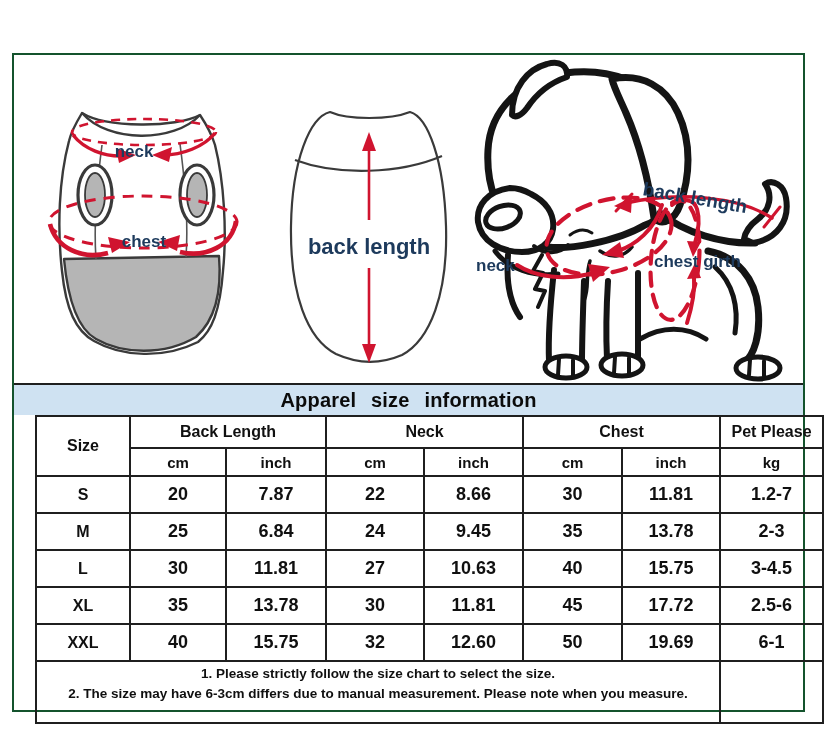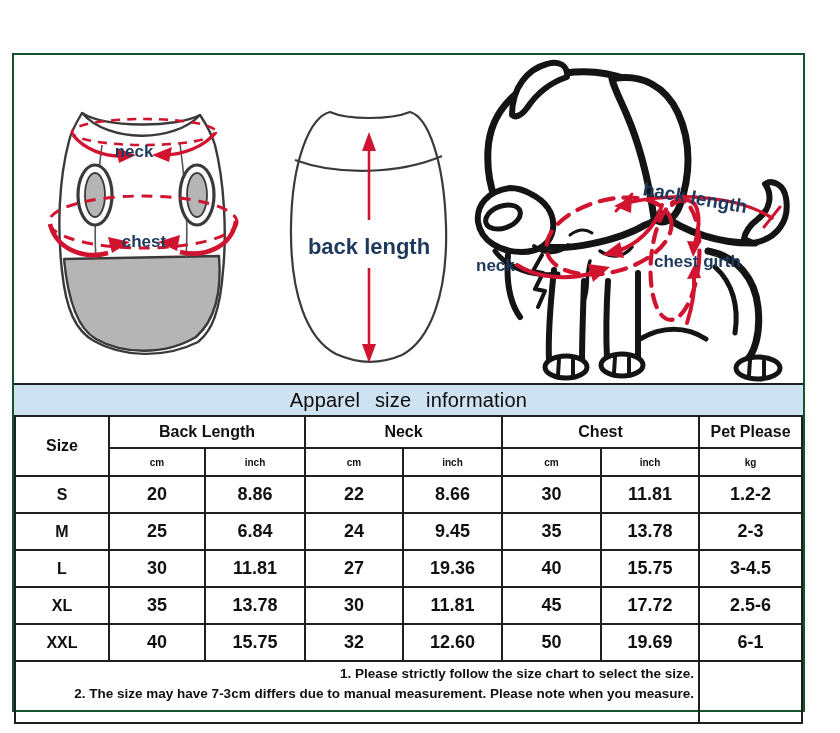--- a/index.html
+++ b/index.html
@@ -12,36 +12,36 @@
     border:2px solid #14532d;box-sizing:border-box;background:#fff;
   }
   .illustrations{position:relative;width:100%;height:328px;background:#fff;}
   .illustrations svg{position:absolute;}
   .svg-front{left:32px;top:56px;}
   .svg-back{left:264px;top:53px;}
   .svg-dog{left:436px;top:0px;}
   .title-bar{
     height:32px;background:#cfe2f2;border-top:2px solid #1f1f1f;
     display:flex;align-items:center;justify-content:center;
-    font-size:20px;font-weight:normal;color:#0b0b0b;word-spacing:9px;letter-spacing:.2px;
+    font-size:20px;font-weight:bold;color:#0b0b0b;word-spacing:9px;letter-spacing:.2px;
     box-sizing:border-box;
   }
   table.size-table{
-    width:100%;border-collapse:collapse;table-layout:fixed;
+    width:100%;border-collapse:collapse;table-layout:fixed;margin-left:21px;
   }
   .size-table th,.size-table td{
     border:2px solid #1f1f1f;font-weight:bold;text-align:center;
     padding:0;color:#101010;
   }
   .size-table .gh{font-size:16px;height:32px;}
-  .size-table .uh{font-size:10px;height:28px;}
+  .size-table .uh{font-size:15px;height:28px;}
   .size-table .dr td{font-size:18px;height:35px;}
   .size-table td.size-cell{font-size:16px;}
   .size-table td.notes-cell{
-    text-align:right;vertical-align:top;font-size:13.5px;line-height:1.5;
+    text-align:center;vertical-align:top;font-size:13.5px;line-height:1.5;
     padding:2px 4px;height:56px;
   }
   .notes-cell div{white-space:nowrap;}
   text{font-family:"Liberation Sans", sans-serif;}
 </style>
 </head>
 <body>
 
 <div class="frame">
 
@@ -187,43 +187,43 @@
       <th>inch</th>
       <th>cm</th>
       <th>inch</th>
       <th>cm</th>
       <th>inch</th>
       <th>kg</th>
     </tr>
     <tr class="dr">
       <td class="size-cell">S</td>
       <td>20</td>
-      <td>8.86</td>
+      <td>7.87</td>
       <td>22</td>
       <td>8.66</td>
       <td>30</td>
       <td>11.81</td>
-      <td>1.2-2</td>
+      <td>1.2-7</td>
     </tr>
     <tr class="dr">
       <td class="size-cell">M</td>
       <td>25</td>
       <td>6.84</td>
       <td>24</td>
       <td>9.45</td>
       <td>35</td>
       <td>13.78</td>
       <td>2-3</td>
     </tr>
     <tr class="dr">
       <td class="size-cell">L</td>
       <td>30</td>
       <td>11.81</td>
       <td>27</td>
-      <td>19.36</td>
+      <td>10.63</td>
       <td>40</td>
       <td>15.75</td>
       <td>3-4.5</td>
     </tr>
     <tr class="dr">
       <td class="size-cell">XL</td>
       <td>35</td>
       <td>13.78</td>
       <td>30</td>
       <td>11.81</td>
@@ -237,19 +237,19 @@
       <td>15.75</td>
       <td>32</td>
       <td>12.60</td>
       <td>50</td>
       <td>19.69</td>
       <td>6-1</td>
     </tr>
     <tr>
       <td colspan="7" class="notes-cell">
         <div>1. Please strictly follow the size chart  to select the size.</div>
-        <div>2. The size may have 7-3cm differs due to manual measurement. Please note when you measure.</div>
+        <div>2. The size may have 6-3cm differs due to manual measurement. Please note when you measure.</div>
       </td>
       <td class="notes-empty"></td>
     </tr>
   </tbody>
     </table>
 </div>
 
 </body></html>

